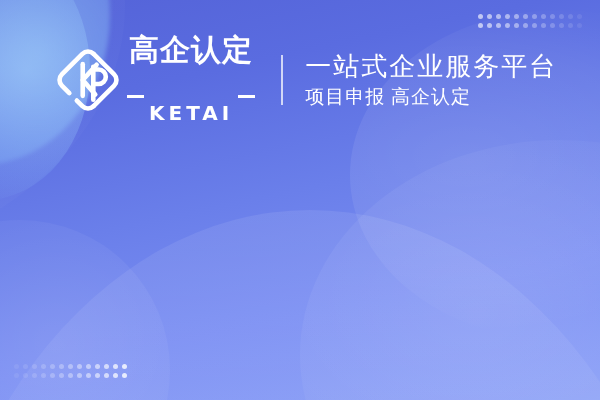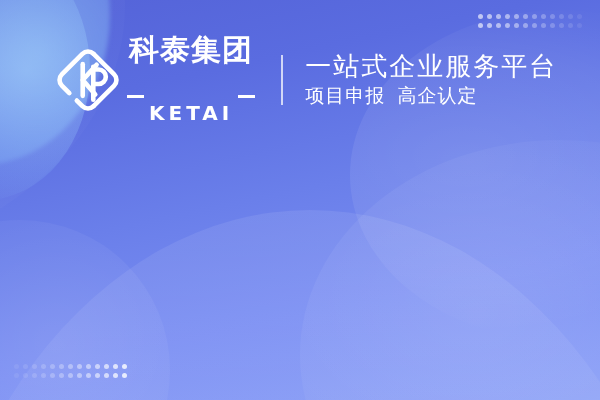--- a/index.html
+++ b/index.html
@@ -178,21 +178,21 @@
     white-space: nowrap;
     font-family: "DejaVu Sans", "Liberation Sans", sans-serif;
   }
   .tagline-sub {
     margin-top: 7px;
     font-size: 19px;
     line-height: 1.1;
     color: #ffffff;
     letter-spacing: 1px;
     white-space: nowrap;
-    font-family: Liberation Mono, monospace;
+    font-family: Liberation Serif, serif;
   }
 
   
   .headline {
     position: absolute;
     left: 58px;
     top: 156px;
     width: 500px;
     color: #ffffff;
     font-size: 33px;
@@ -298,21 +298,21 @@
 
         <path d="M42 26 V74" fill="none" stroke="#ffffff" stroke-width="7" stroke-linecap="round"></path>
         <path d="M63 27 L42 50 L61 72" fill="none" stroke="#ffffff" stroke-width="7" stroke-linecap="round" stroke-linejoin="round"></path>
 
         <path d="M58 34 H66 A11 11 0 0 1 66 56 H58" fill="none" stroke="#ffffff" stroke-width="7" stroke-linecap="round" stroke-linejoin="round"></path>
         <path d="M58 30 V80" fill="none" stroke="#ffffff" stroke-width="7" stroke-linecap="round"></path>
       </svg>
     </div>
 
     <div class="logo-words">
-      <div class="logo-cn">科泰集团</div>
+      <div class="logo-cn">高企认定</div>
       <div class="logo-en-row">
         <span class="logo-en-rule"></span>
         <span class="logo-en">KETAI</span>
         <span class="logo-en-rule"></span>
       </div>
     </div>
 
     <div class="divider"></div>
 
     <div class="tagline">

